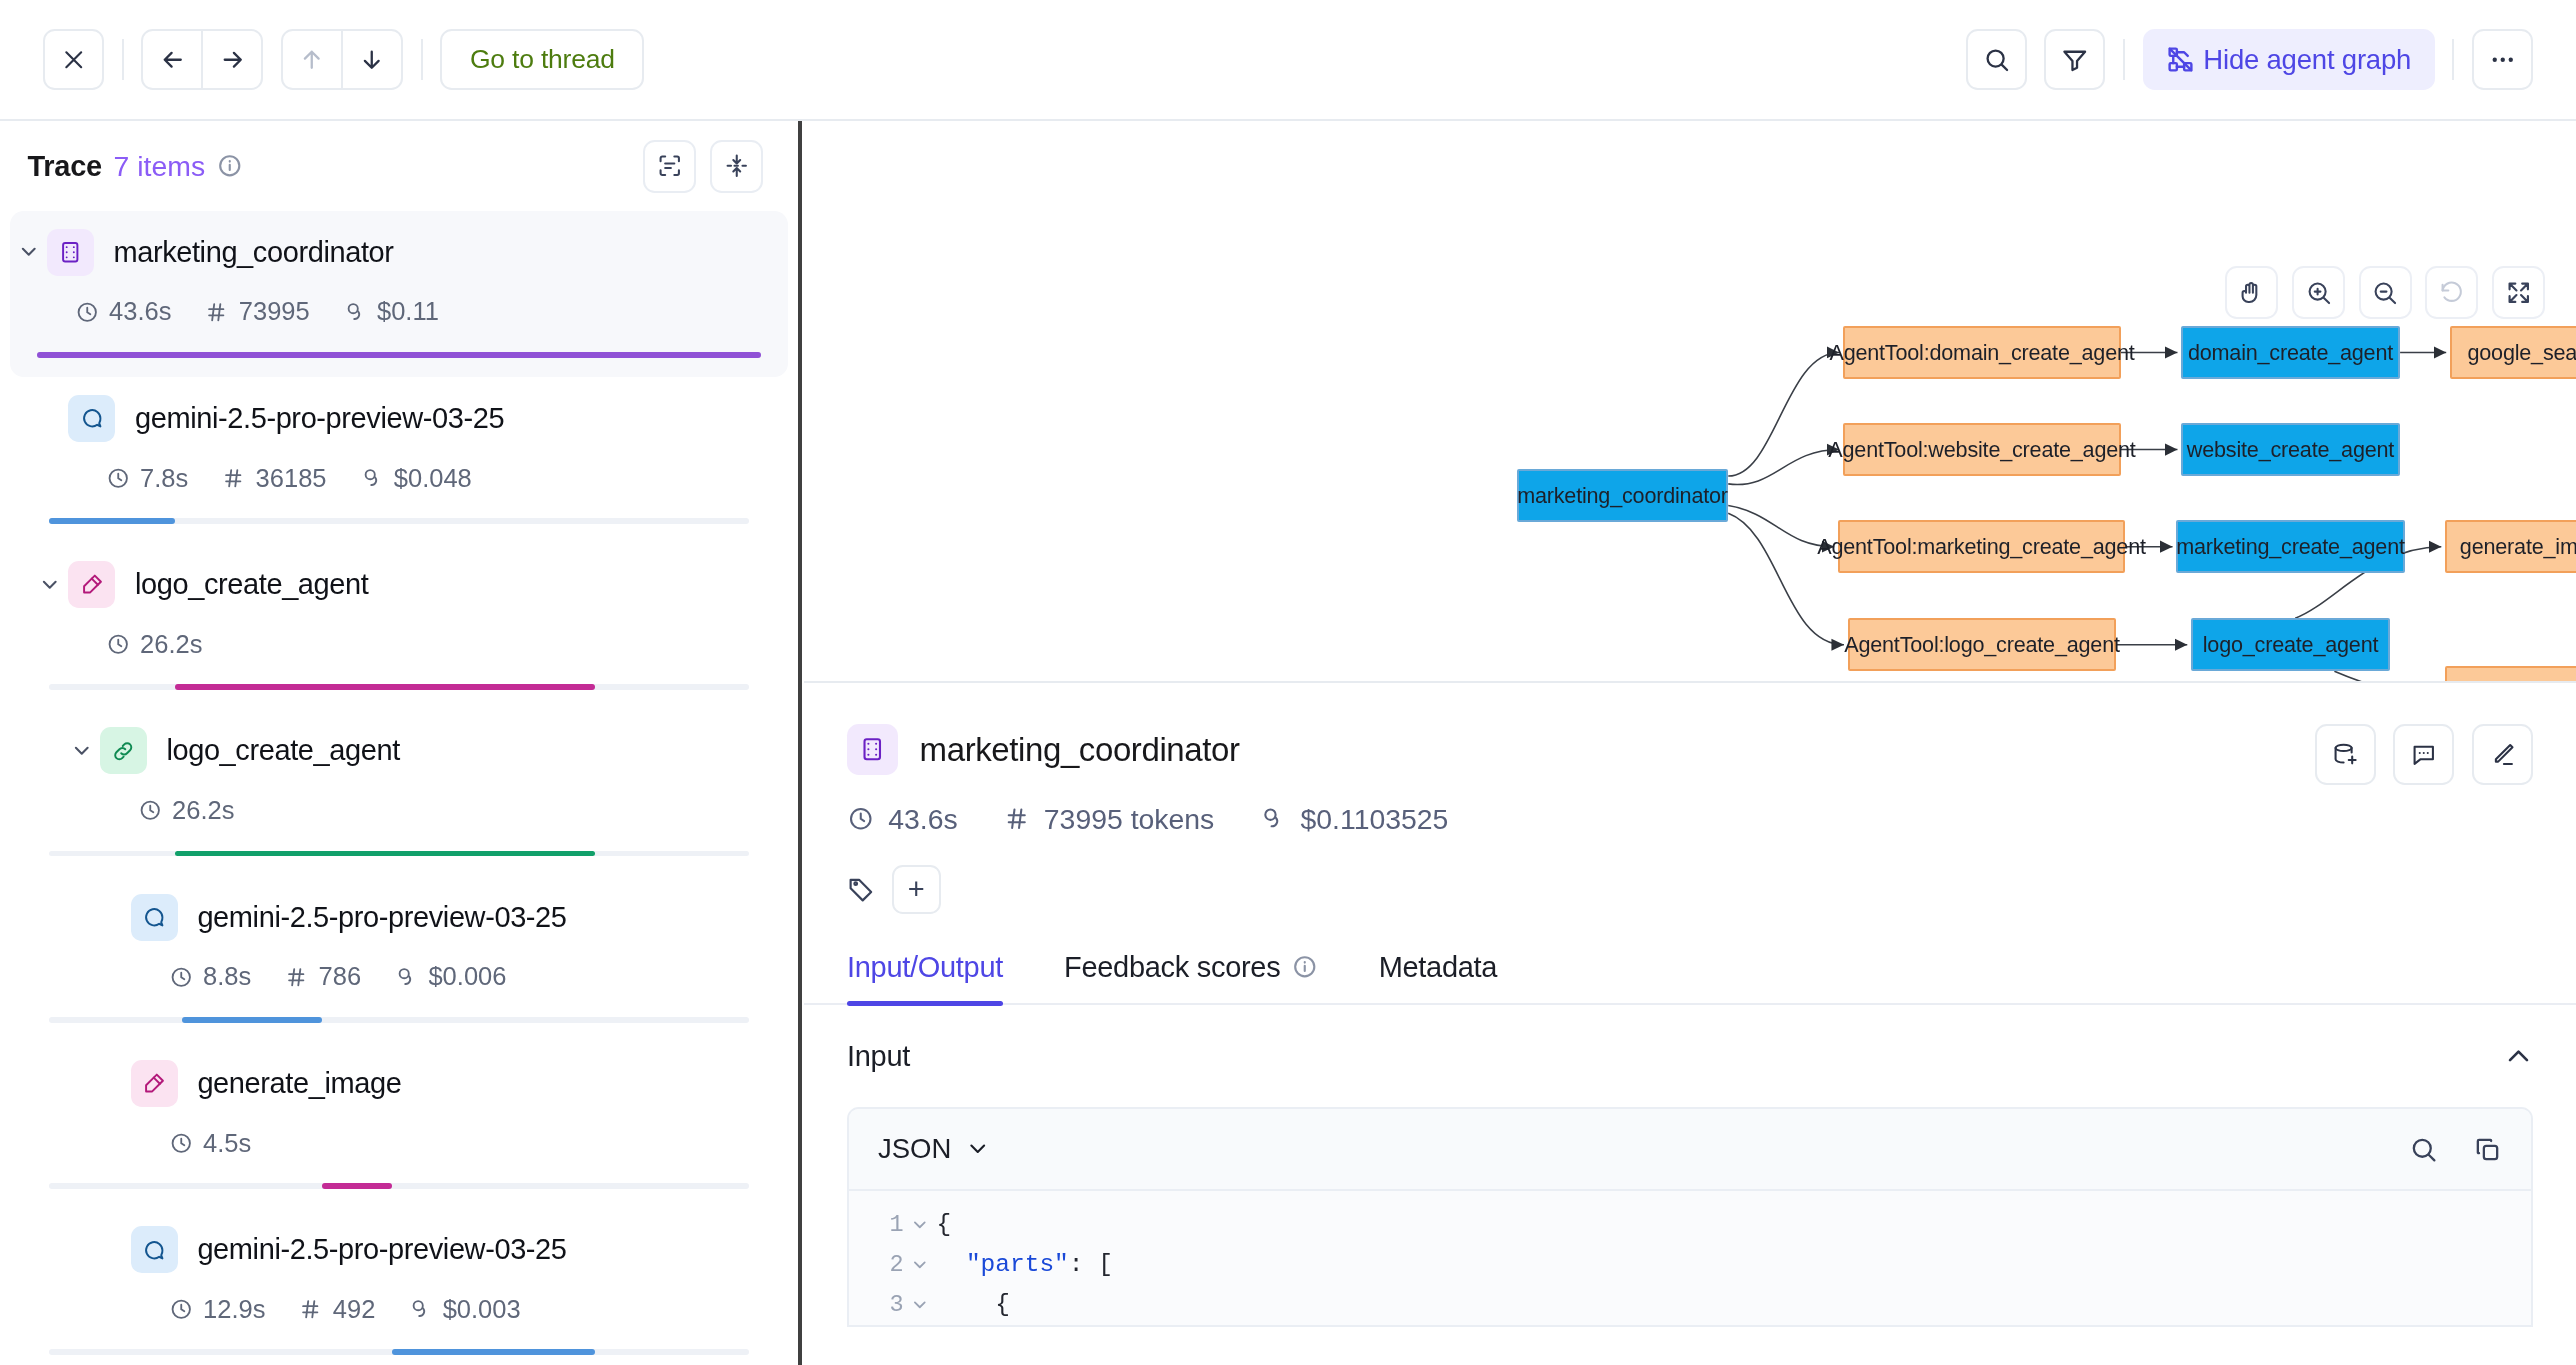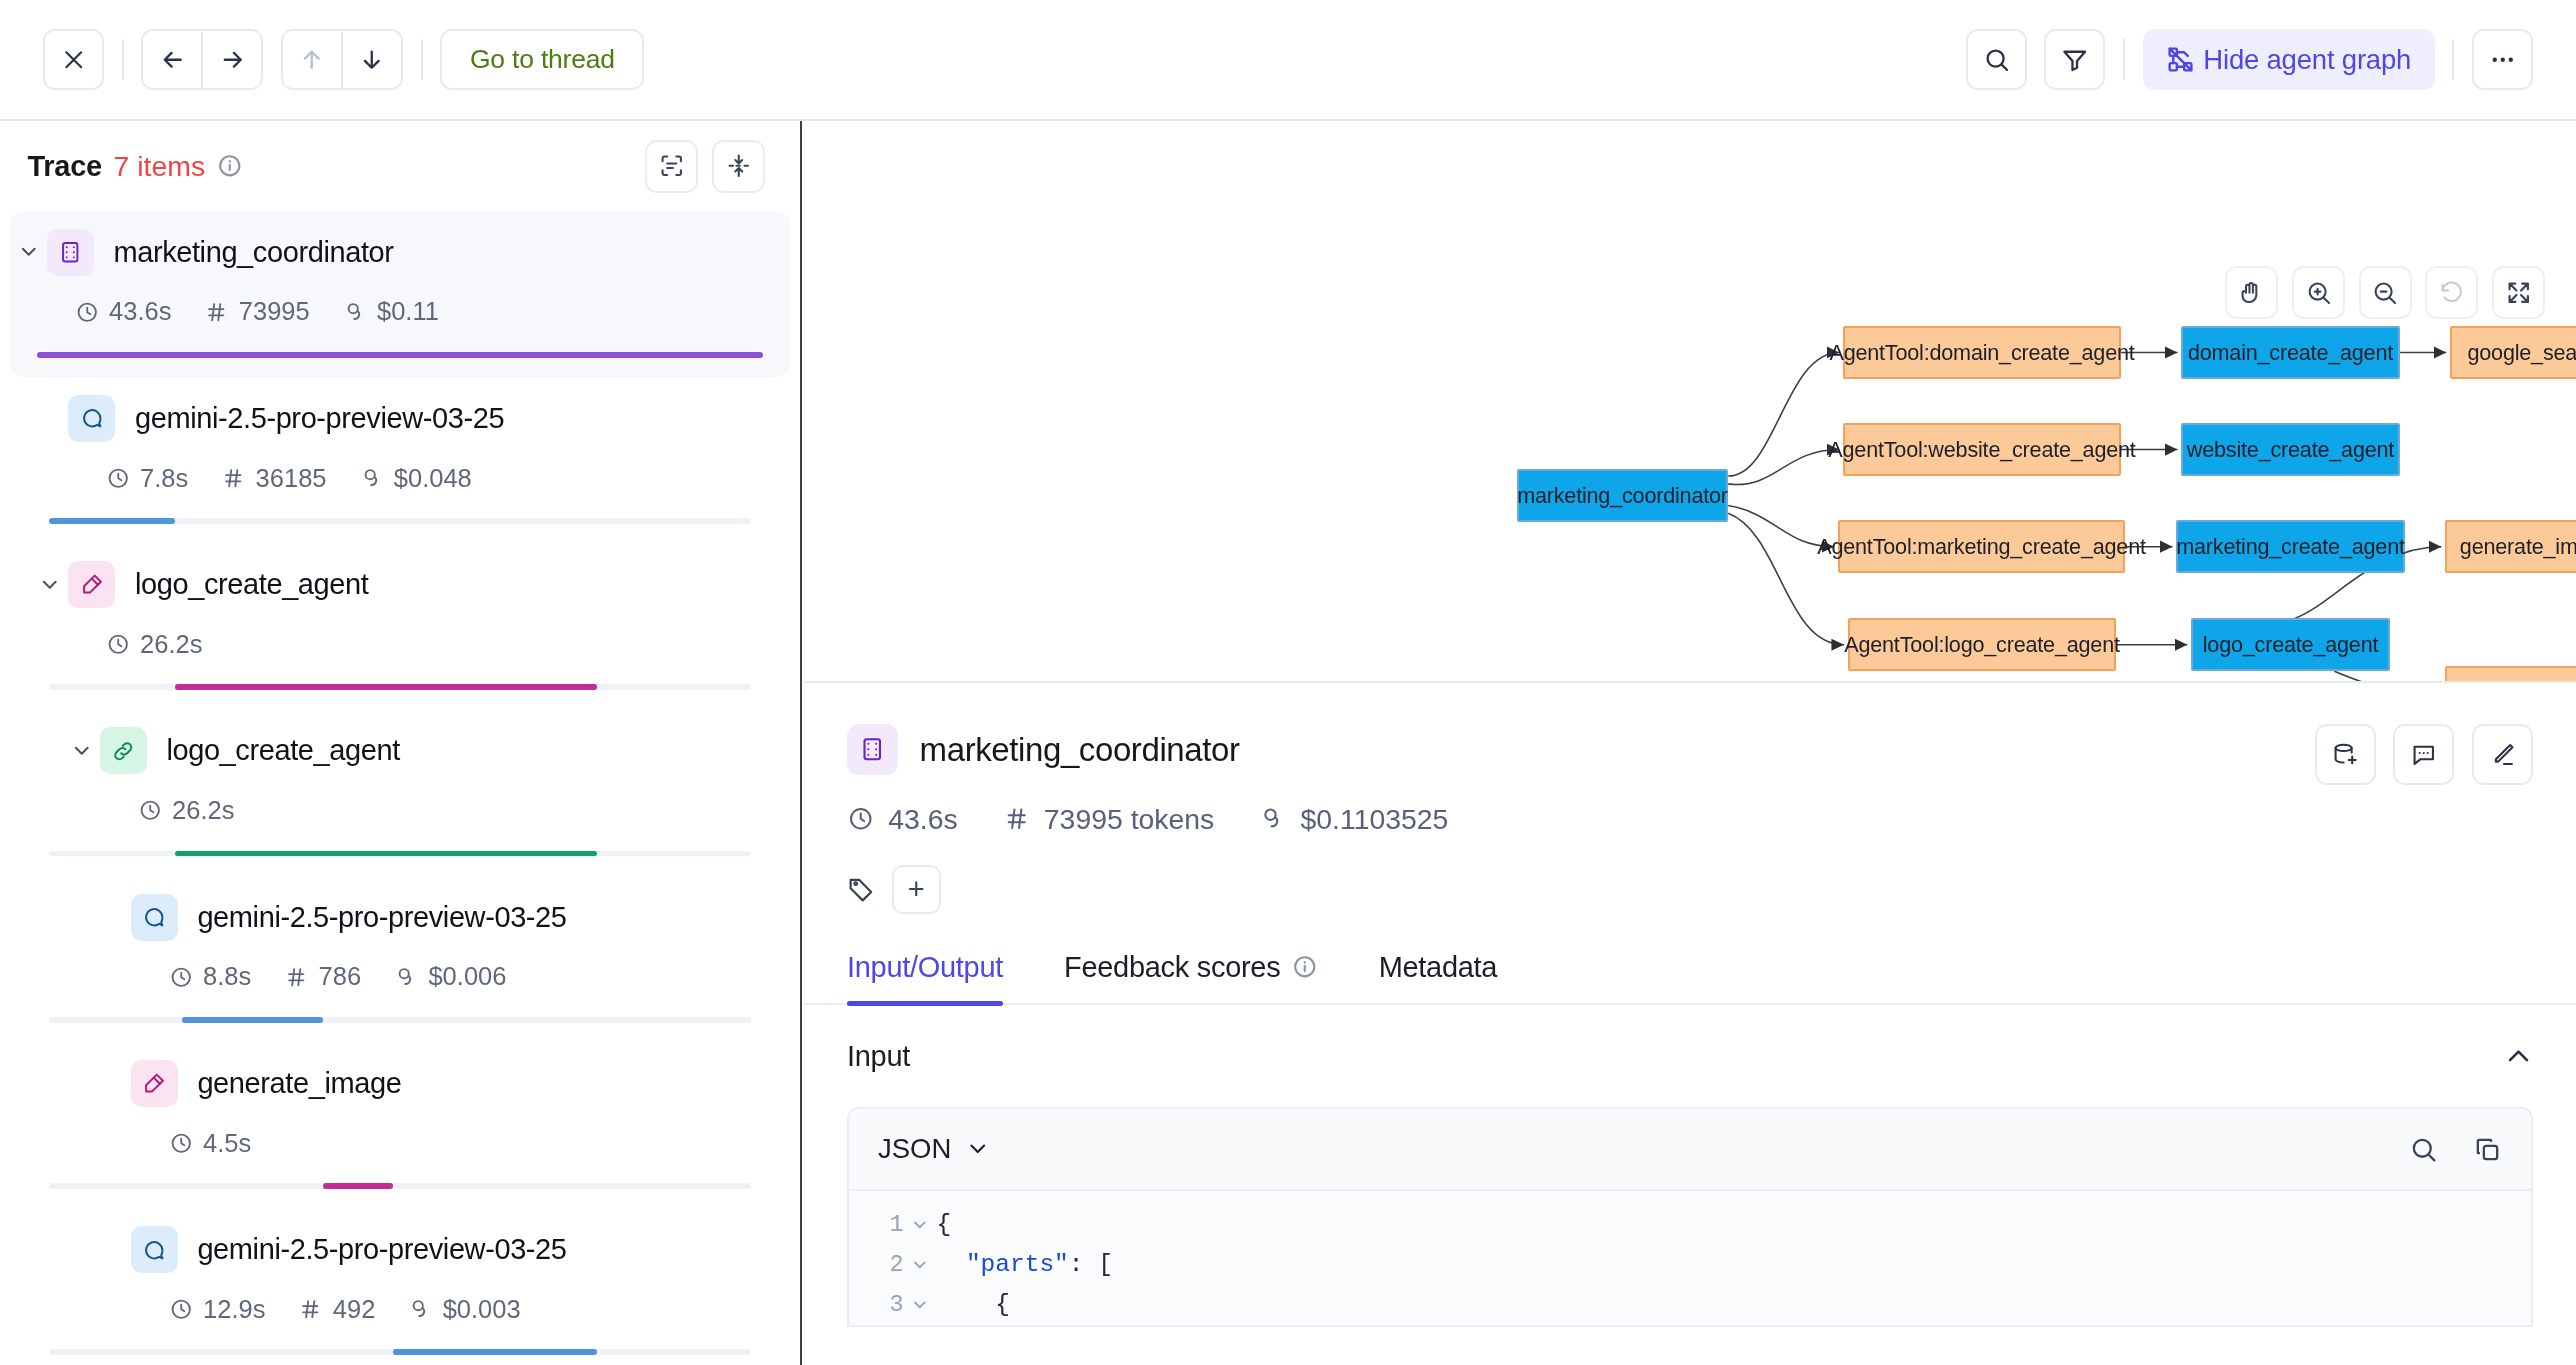--- a/index.html
+++ b/index.html
@@ -43,27 +43,27 @@
   .hideagent {
     height: 61px; padding: 0 23.5px; border-radius: 11.8px;
     background: #eeeefe; color: #4e46e5;
     display: flex; align-items: center; gap: 8px;
     font-size: 27.5px; cursor: pointer; letter-spacing: -0.2px;
   }
 
   
   .sidebar {
     position: absolute; left: 0; top: 121px; width: 802px; height: 1245px;
-    background: #fff; border-right: 2px solid #404040; overflow: hidden;
+    background: #fff; border-right: 4px solid #404040; overflow: hidden;
   }
   .sb-head {
     height: 90px; display: flex; align-items: center; padding: 0 35px 0 27.5px;
   }
   .sb-title { font-size: 29px; font-weight: 700; letter-spacing: -0.3px; }
-  .sb-count { font-size: 28.4px; color: #ef4444; margin-left: 11.8px; }
+  .sb-count { font-size: 28.4px; color: #8b5cf6; margin-left: 11.8px; }
   .sb-info { margin-left: 11.8px; display: flex; align-items: center; }
   .sb-head-actions { margin-left: auto; display: flex; gap: 13.7px; }
   .sb-sqbtn {
     width: 53px; height: 53px; border: 2px solid #e9edf3; border-radius: 11.8px;
     background: #fff; display: flex; align-items: center; justify-content: center;
     cursor: pointer; color: #39425a;
   }
 
   .trace-list { padding: 0 9.8px; }
   .trace-row { position: relative; border-radius: 13.7px; padding: 17.7px 0 0 0; }

